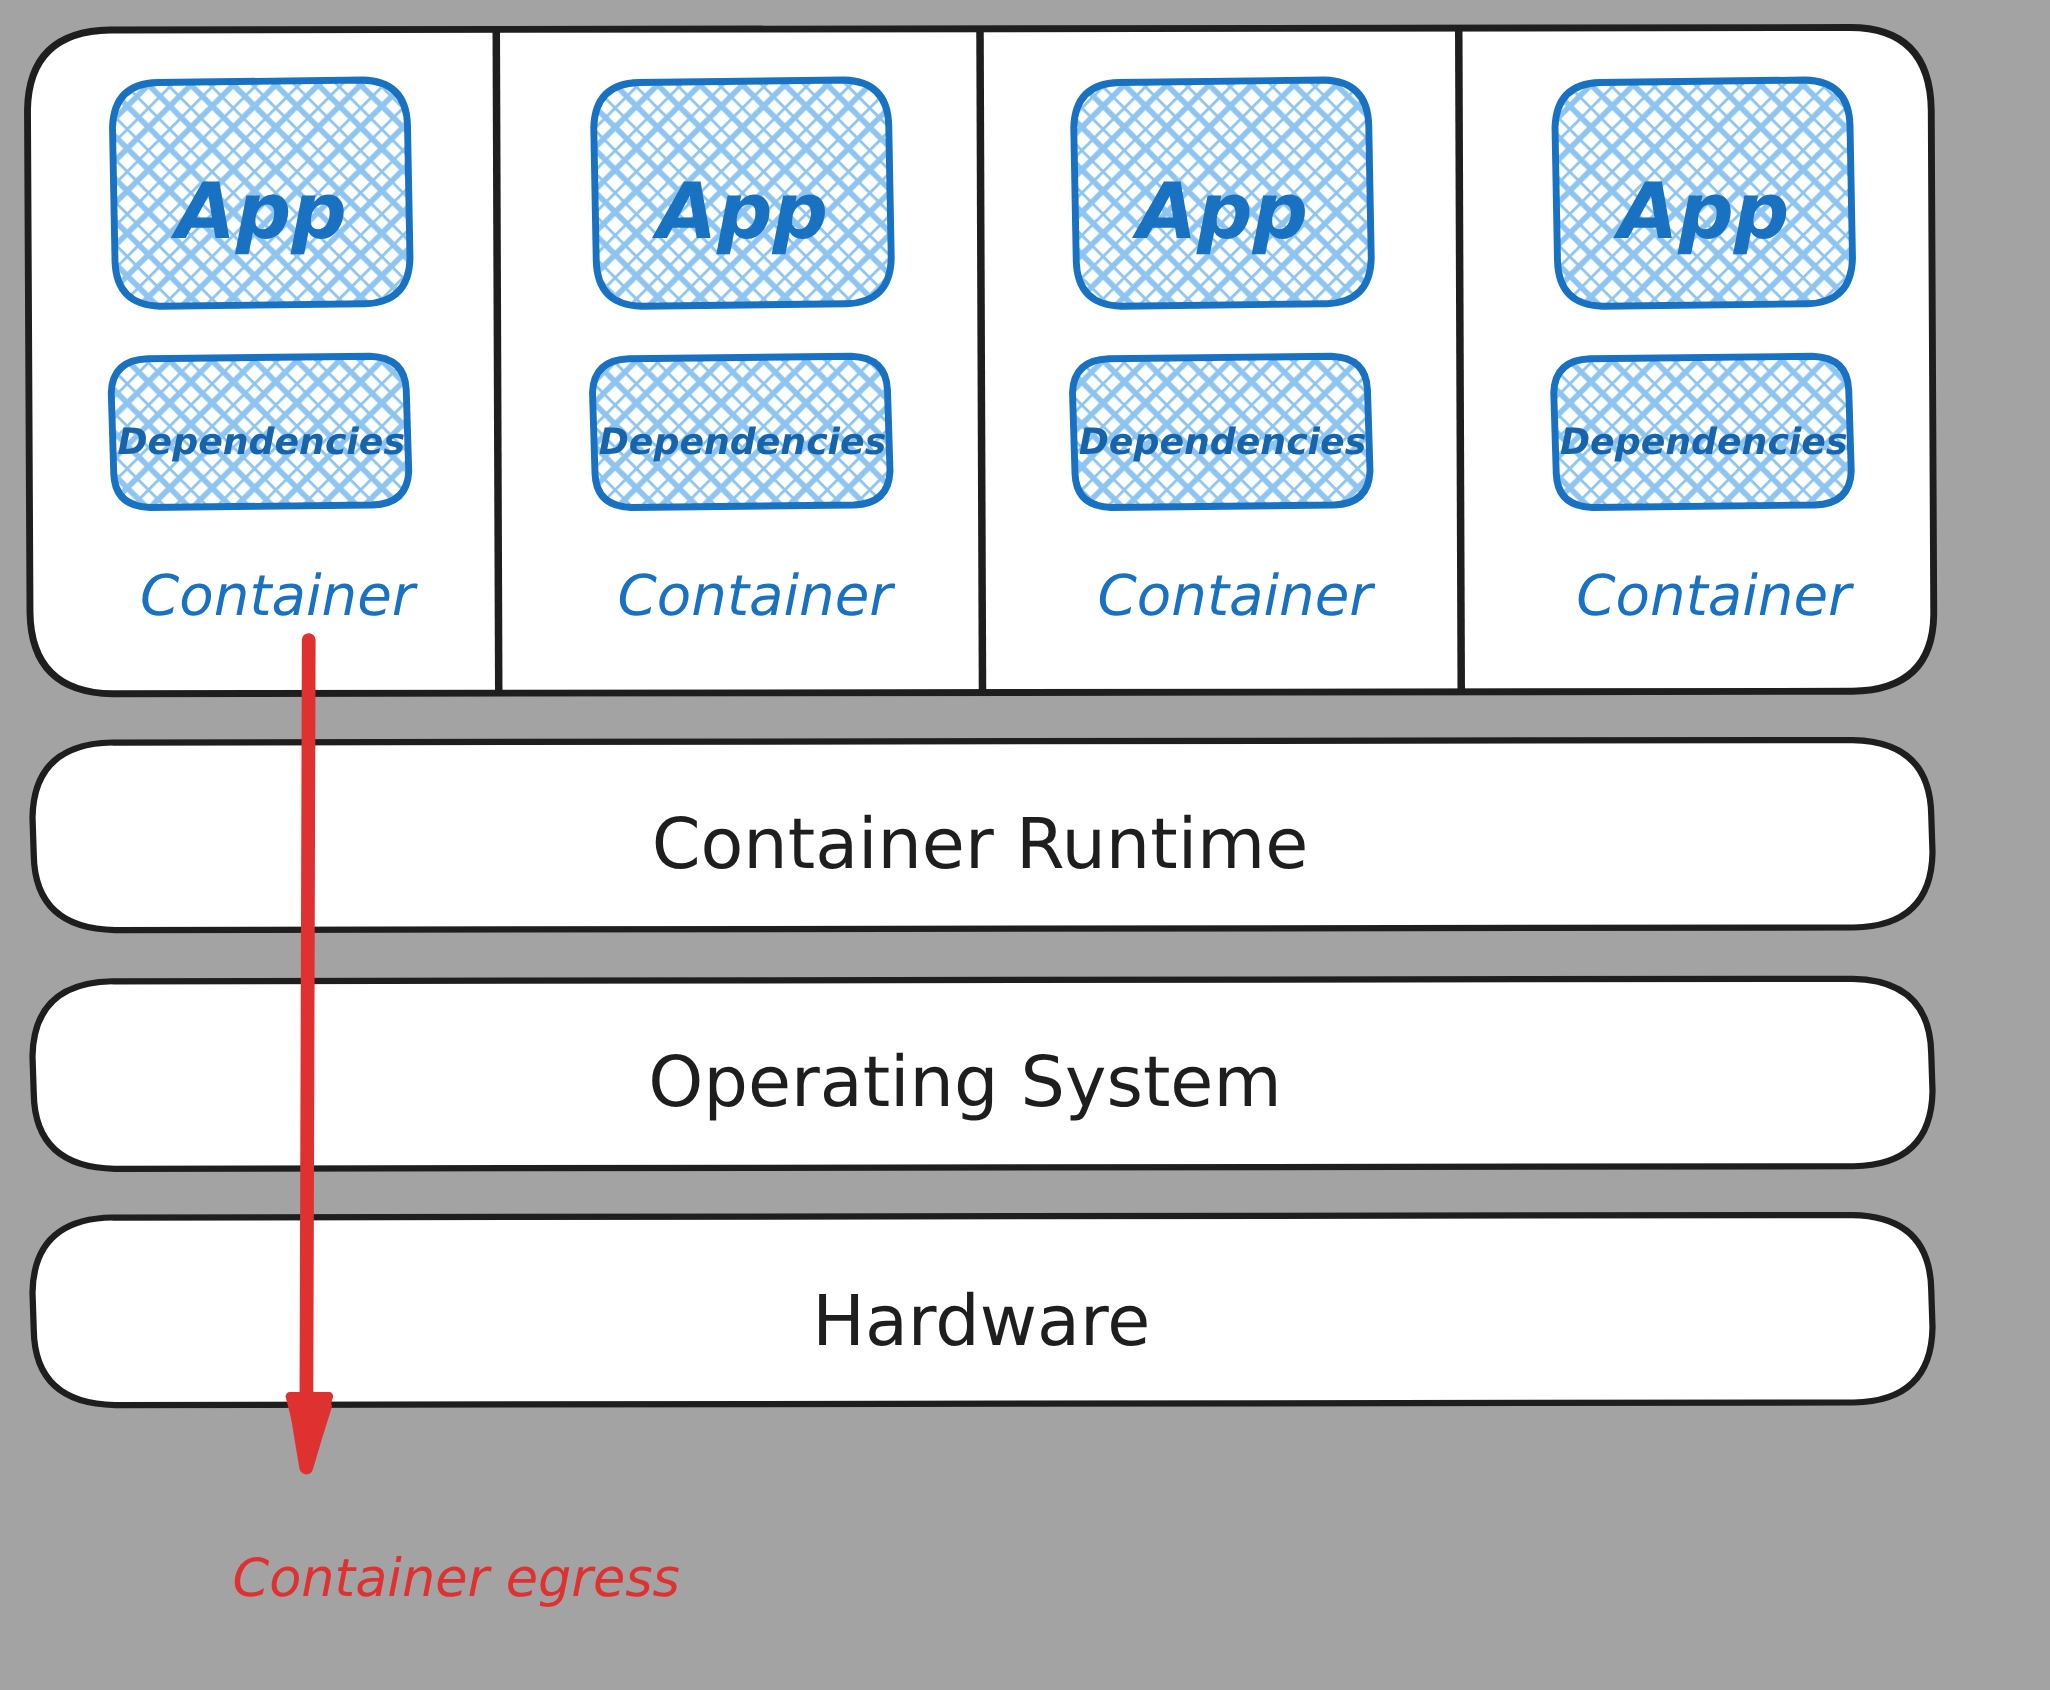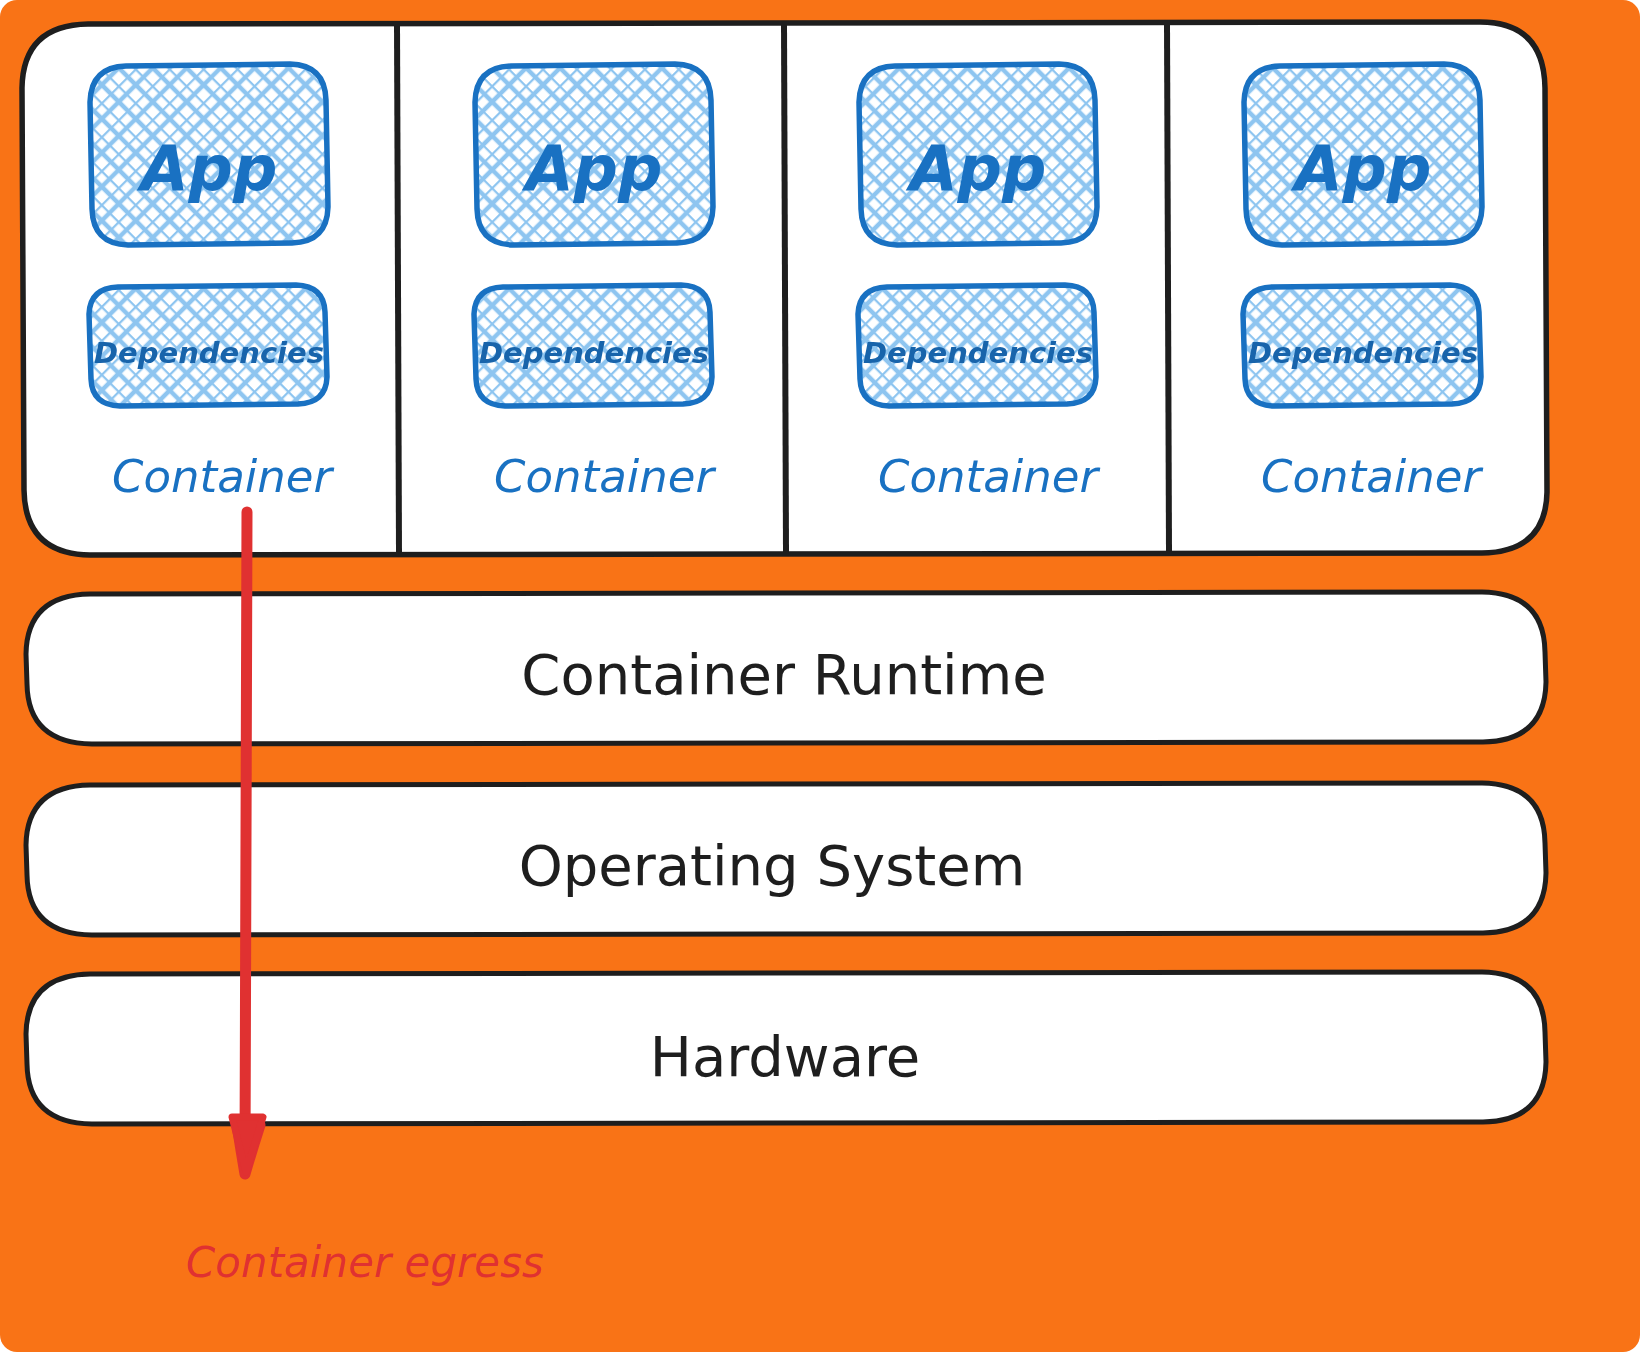--- a/index.html
+++ b/index.html
@@ -7,23 +7,22 @@
     padding: 0;
     background: #ffffff;
   }
   body {
     font-family: "DejaVu Sans", sans-serif;
   }
   #stage {
     position: relative;
     width: 1640px;
     height: 1352px;
-    background: #f97316;
+    background: #a3a3a3;
     overflow: hidden;
-    border-radius: 17px;
   }
   #scene {
     position: absolute;
     inset: 0;
     width: 1640px;
     height: 1352px;
   }
   
 </style>
 </head>

